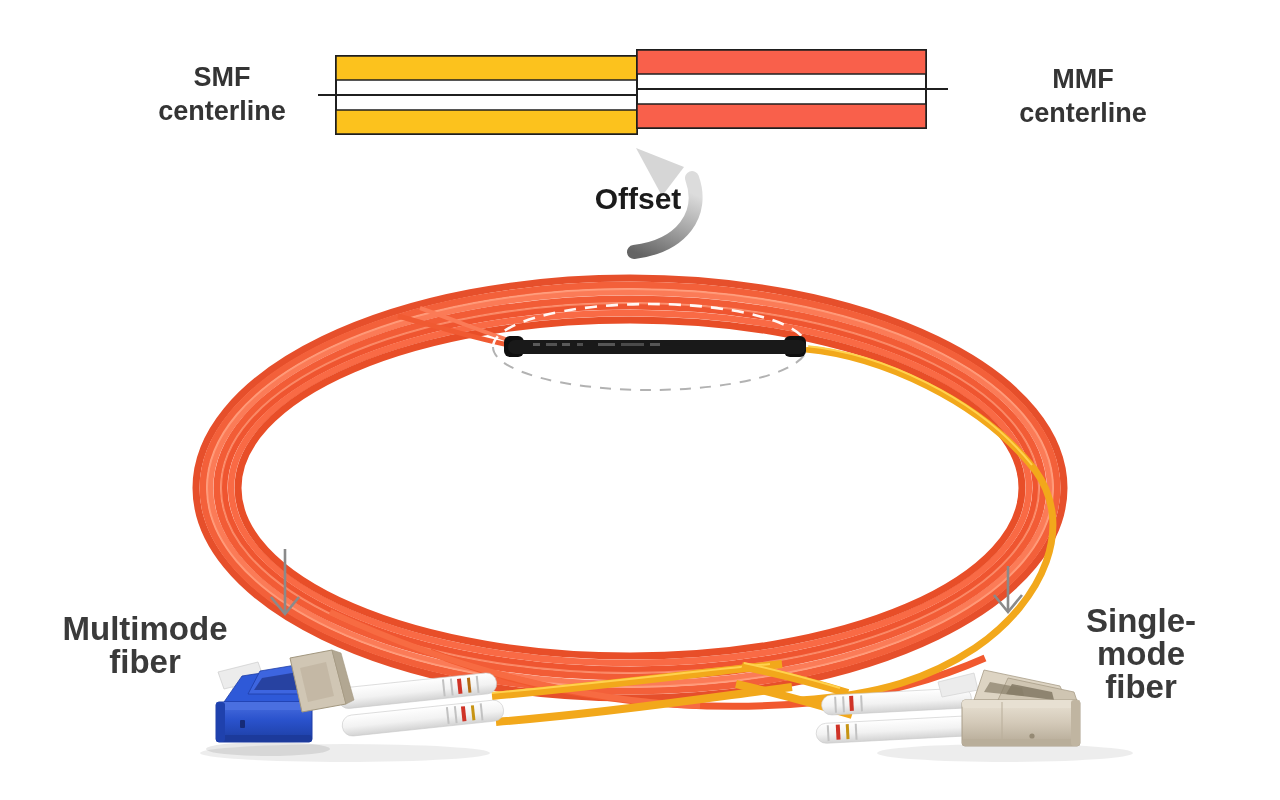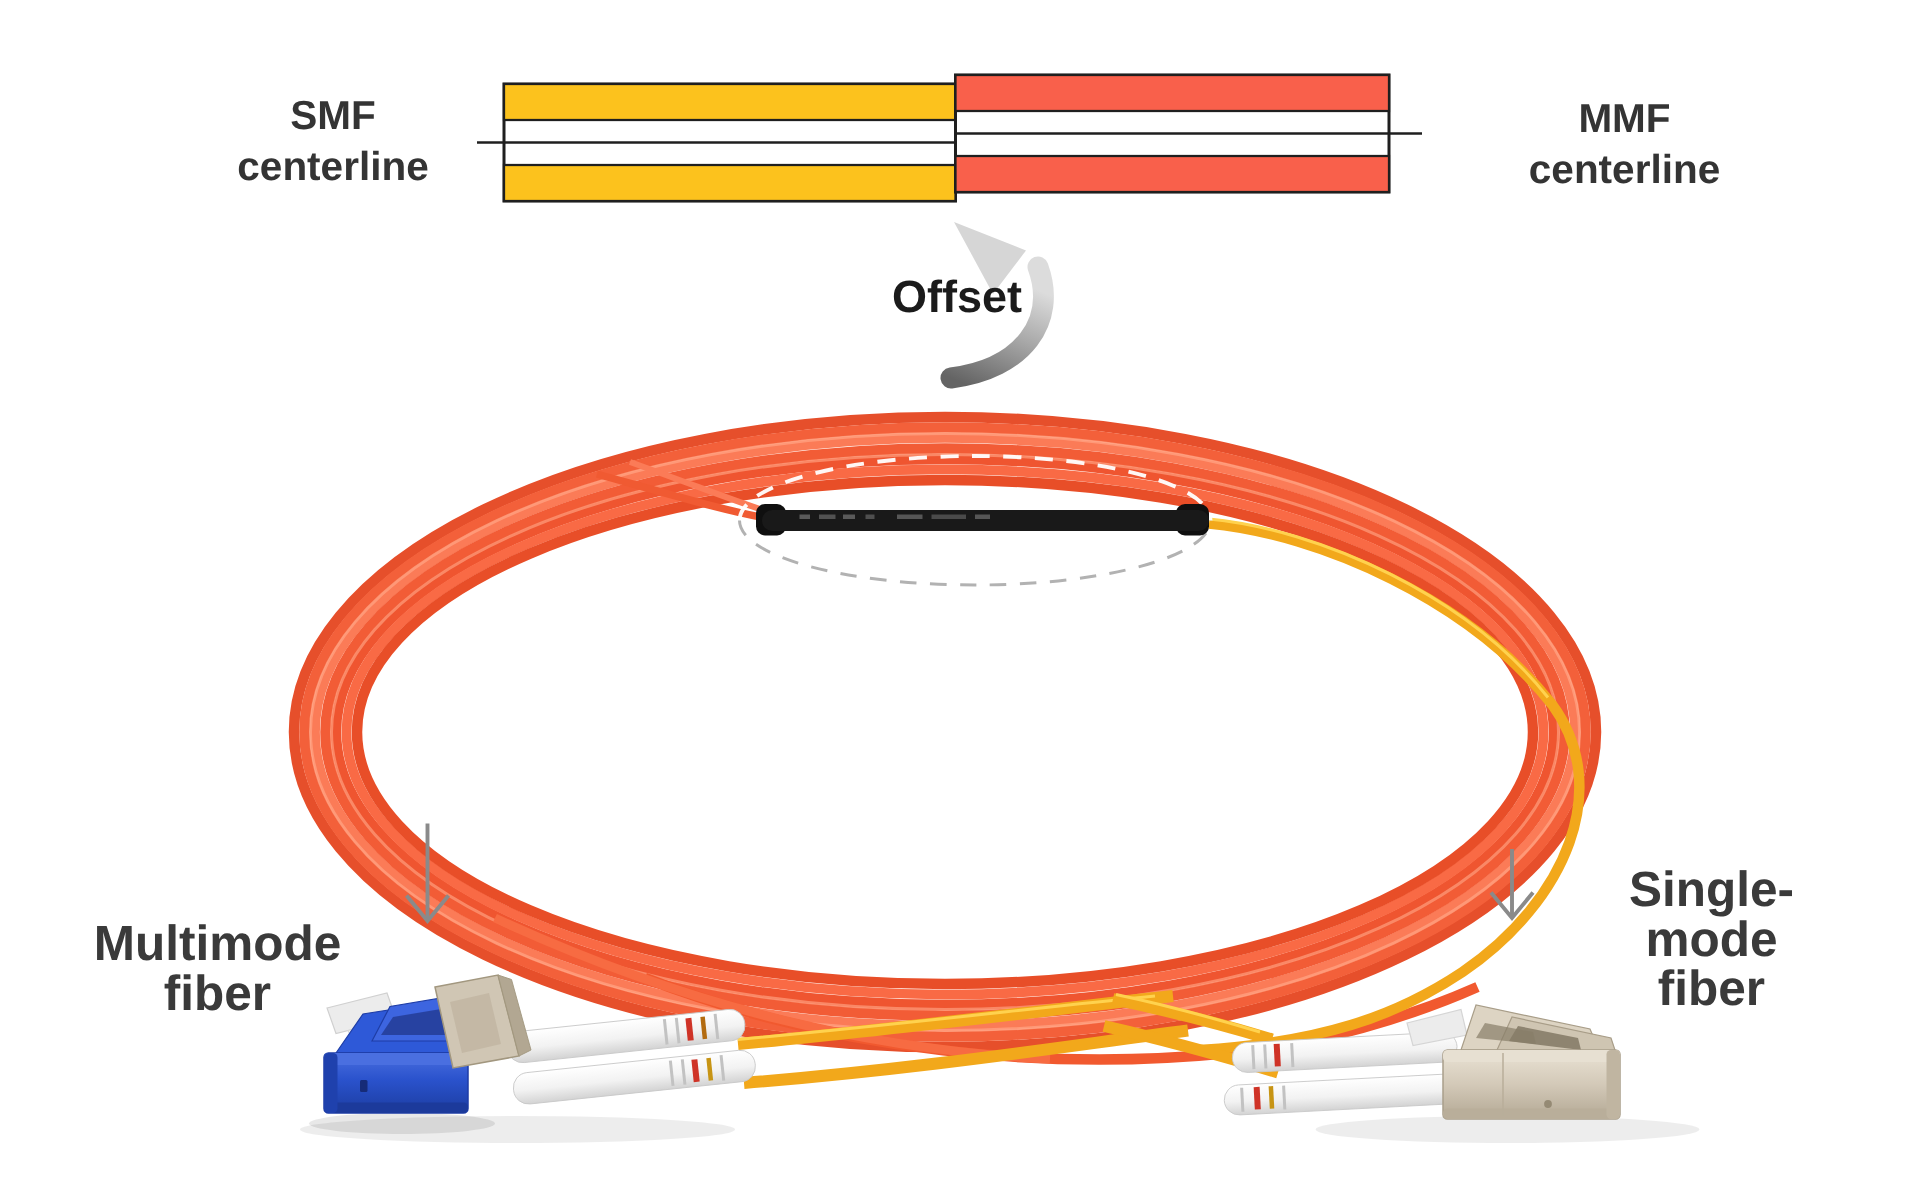--- a/index.html
+++ b/index.html
@@ -203,14 +203,14 @@
 centerline</div>
 
 <div class="lbl lbl-top" style="left:1083px;top:62px;">MMF
 centerline</div>
 
 <div class="lbl lbl-offset" style="left:596px;top:183px;margin-left:42px;">Offset</div>
 
 <div class="lbl lbl-bottom" style="left:145px;top:612px;">Multimode
 fiber</div>
 
-<div class="lbl lbl-bottom" style="left:1141px;top:576px;">Single-mode
+<div class="lbl lbl-bottom" style="left:1141px;top:604px;">Single-mode
 fiber</div>
 
 </body></html>

